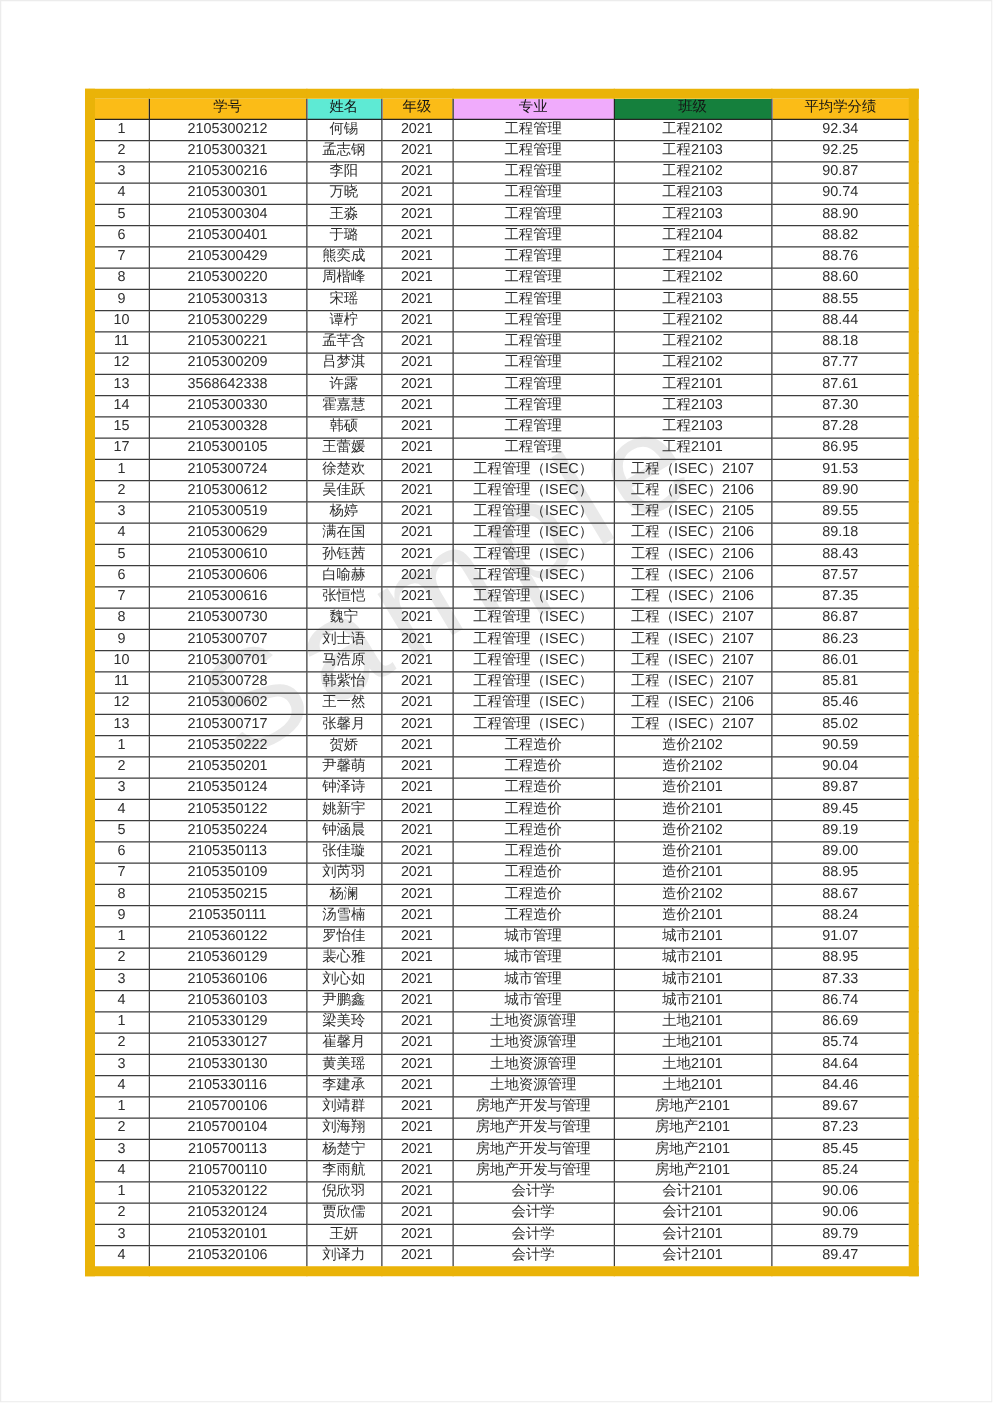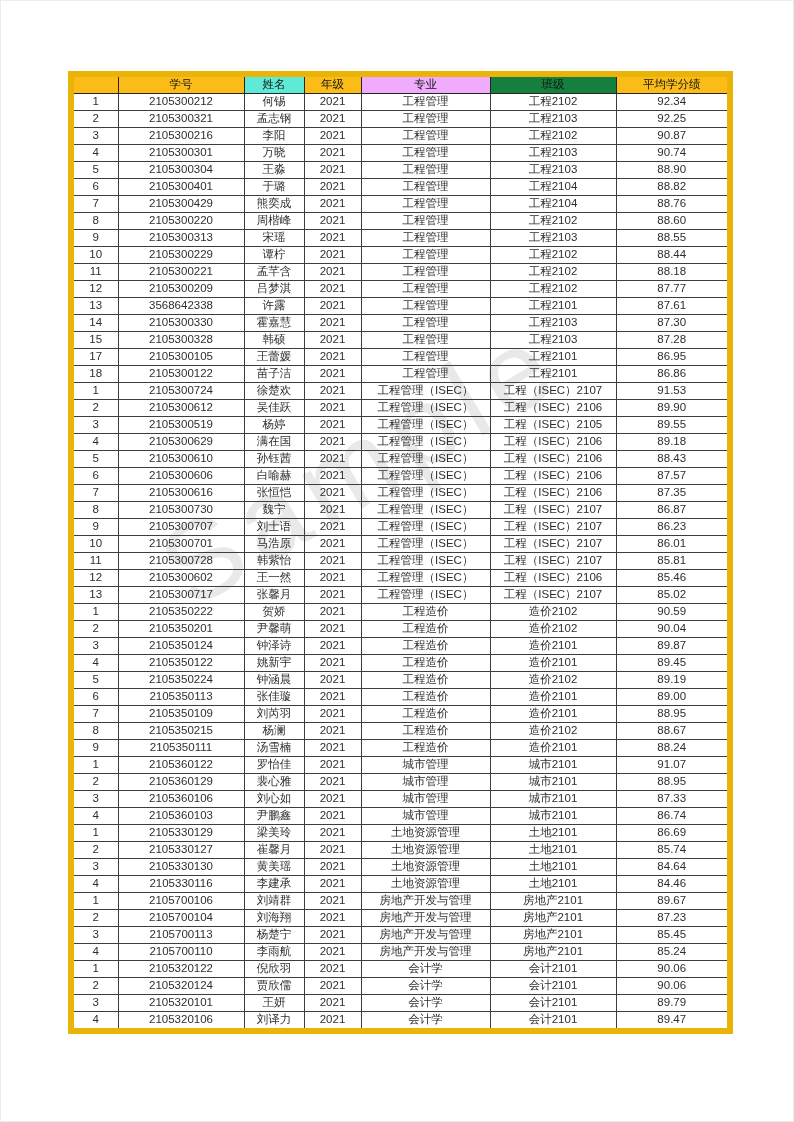--- a/index.html
+++ b/index.html
@@ -31,21 +31,21 @@
     user-select: none;
     font-family: "Liberation Sans", sans-serif;
   }
   table.grades {
     position: absolute;
     left: 68px;
     top: 71px;
     width: 659px;
     border-collapse: collapse;
     table-layout: fixed;
-    border: 6px solid #eab308;
+    border: 8px solid #eab308;
   }
   table.grades th,
   table.grades td {
     border: 1px solid #3d3d3d;
     height: 16px;
     padding: 0 1px;
     text-align: center;
     vertical-align: middle;
     font-size: 11.5px;
     line-height: 1;
@@ -227,29 +227,20 @@
         <tr>
           <td>17</td>
           <td>2105300105</td>
           <td>王蕾媛</td>
           <td>2021</td>
           <td>工程管理</td>
           <td>工程2101</td>
           <td>86.95</td>
         </tr>
         <tr>
-          <td>18</td>
-          <td>2105300122</td>
-          <td>苗子洁</td>
-          <td>2021</td>
-          <td>工程管理</td>
-          <td>工程2101</td>
-          <td>86.86</td>
-        </tr>
-        <tr>
           <td>1</td>
           <td>2105300724</td>
           <td>徐楚欢</td>
           <td>2021</td>
           <td>工程管理（ISEC）</td>
           <td>工程（ISEC）2107</td>
           <td>91.53</td>
         </tr>
         <tr>
           <td>2</td>

